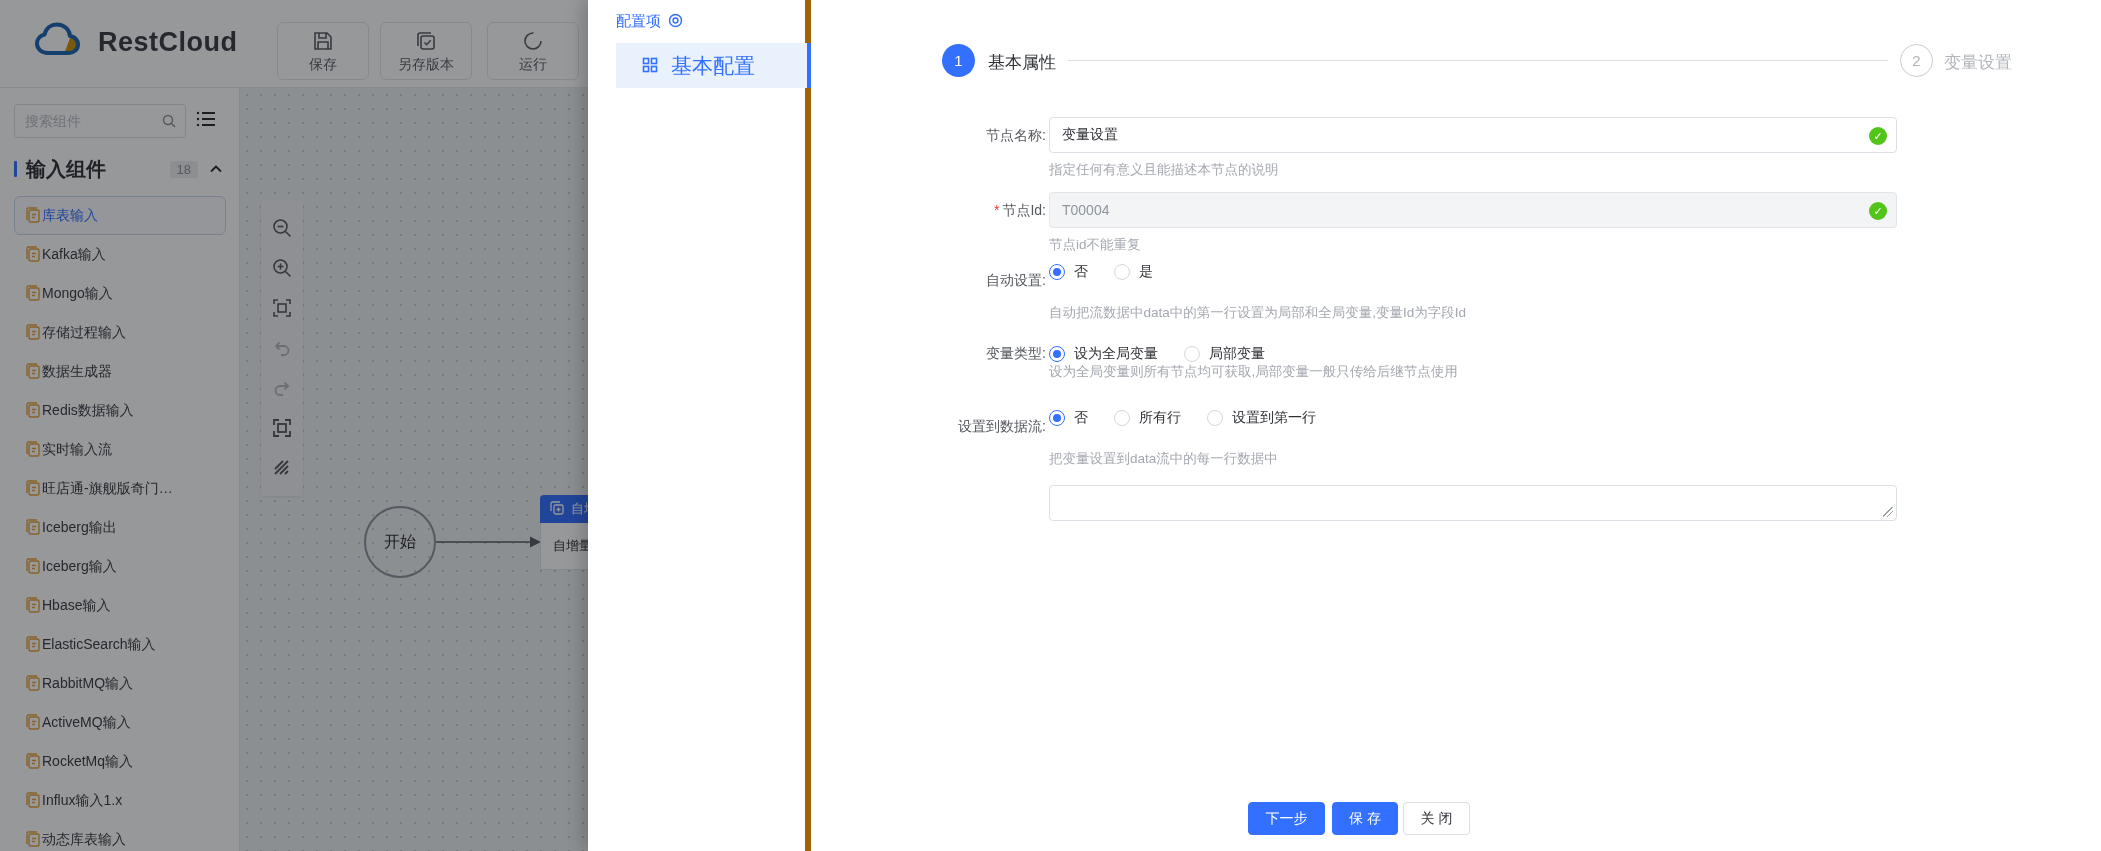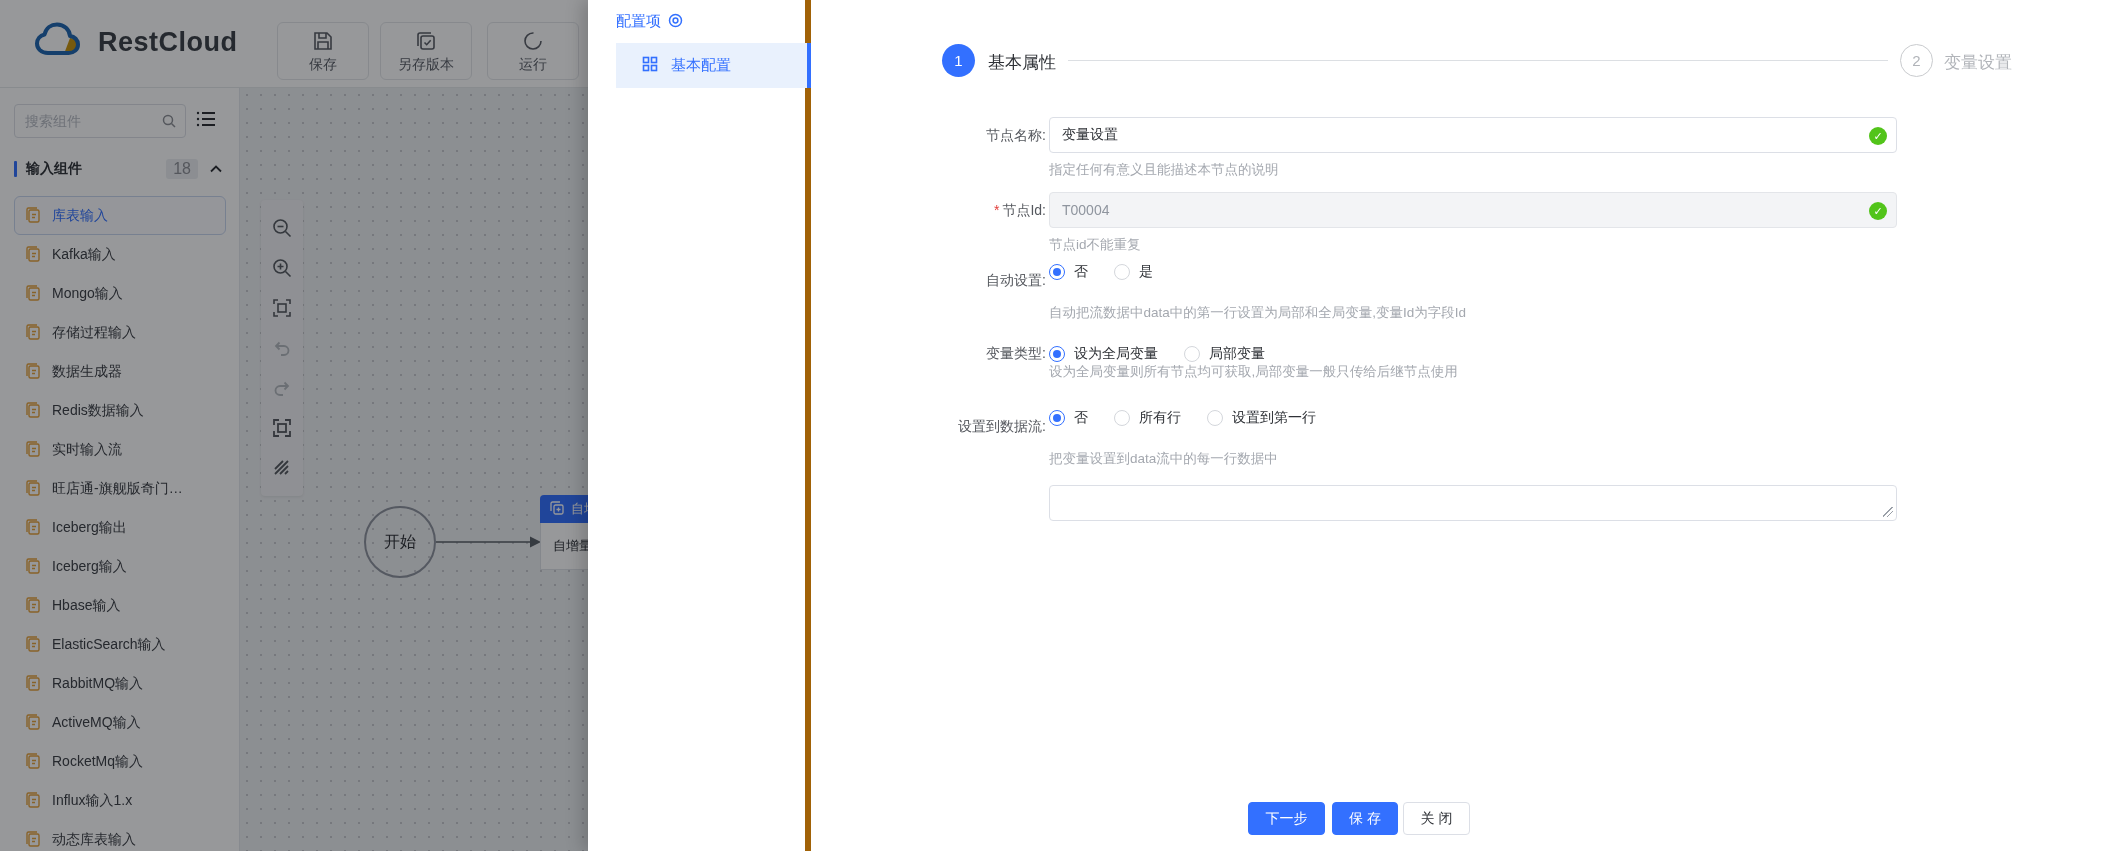--- a/index.html
+++ b/index.html
@@ -17,25 +17,25 @@
   .tool-btn svg { display:block; }
 
   .sidebar { position:absolute; left:0; top:88px; width:240px; height:763px; background:#fff; border-right:1px solid #e4e7ed; overflow:hidden; }
   .search-row { position:absolute; left:14px; top:16px; width:212px; height:34px; display:flex; align-items:center; gap:10px; }
   .search-box { position:relative; width:172px; height:34px; border:1px solid #dcdfe6; border-radius:4px; background:#fff; }
   .search-box input { width:100%; height:100%; border:0; outline:none; background:transparent; padding:0 30px 0 10px; font-size:14px; color:#303133; font-family:inherit; }
   .search-box input::placeholder { color:#b8bcc4; }
   .search-glass { position:absolute; right:8px; top:8px; }
   .section-head { position:absolute; left:0; top:66px; width:240px; height:30px; display:flex; align-items:center; padding-left:14px; }
   .blue-bar { width:3px; height:16px; background:#3370FF; margin-right:9px; border-radius:1px; }
-  .section-label { font-size:14px; font-weight:bold; color:#2f3237; flex:1; }
-  .count-badge { background:#eceef2; color:#8d9096; font-size:16px; padding:1px 7px; border-radius:3px; margin-right:12px; }
+  .section-label { font-size:20px; font-weight:bold; color:#2f3237; flex:1; }
+  .count-badge { background:#eceef2; color:#8d9096; font-size:13px; padding:1px 7px; border-radius:3px; margin-right:12px; }
   .section-chevron { margin-right:18px; display:flex; }
   .comp-list { position:absolute; left:14px; top:108px; width:212px; list-style:none; }
-  .comp-item { height:39px; display:flex; align-items:center; gap:10px; padding:0 10px; color:#3d4046; font-size:14px;
+  .comp-item { height:39px; display:flex; align-items:center; padding:0 10px; color:#3d4046; font-size:14px;
                border:1px solid transparent; border-radius:6px; cursor:pointer; white-space:nowrap; overflow:hidden;text-align:right; }
   .comp-item.selected { border-color:#c9d6ee; color:#3370FF; background:#fbfcff; }
   .comp-item svg { flex:none; }
   .comp-label { overflow:hidden; text-overflow:ellipsis; }
 
   .canvas { position:absolute; left:240px; top:88px; width:1861px; height:763px; background:#edeff1;
             background-image:radial-gradient(#c7c9cd 1px, transparent 1.2px); background-size:14px 14px; }
   .tool-palette { position:absolute; left:21px; top:112px; width:42px; padding:8px 0; background:#f1f2f4; border-radius:4px;
                   display:flex; flex-direction:column; align-items:center; box-shadow:0 1px 3px rgba(0,0,0,.08); }
   .pal-btn { width:40px; height:40px; display:flex; align-items:center; justify-content:center; cursor:pointer; color:#55595f; }
@@ -50,21 +50,21 @@
                     padding-left:12px; font-size:13px; color:#2f3237; }
 
   
   .mask { position:absolute; left:0; top:0; width:2101px; height:851px; background:rgba(8,10,14,.42); }
 
   
   .drawer { position:absolute; left:588px; top:0; width:1513px; height:851px; background:#fff; box-shadow:-6px 0 16px rgba(0,0,0,.18); }
   .drawer-nav { position:absolute; left:0; top:0; width:223px; height:851px; border-right:6px solid #a16207; }
   .nav-title { position:absolute; left:28px; top:12px; display:flex; align-items:center; gap:7px; color:#3370FF; font-size:15px; }
   .nav-item { position:absolute; left:28px; top:43px; width:195px; height:45px; background:#e9f1fd; color:#3370FF;
-              display:flex; align-items:center; gap:13px; padding-left:26px; font-size:15px; cursor:pointer; }
+              display:flex; align-items:center; gap:13px; padding-left:26px; font-size:21px; cursor:pointer; }
   .nav-item::after { content:""; position:absolute; right:0; top:0; width:4px; height:45px; background:#3370FF; }
 
   .drawer-body { position:absolute; left:223px; top:0; width:1290px; height:851px; }
   .step-circle { position:absolute; width:33px; height:33px; border-radius:50%; display:flex; align-items:center; justify-content:center; font-size:15px; }
   .step1-circle { left:131px; top:44px; background:#3370FF; color:#fff; }
   .step2-circle { left:1089px; top:44px; border:1px solid #c9cbce; color:#b1b4b9; background:#fff; }
   .step1-label { position:absolute; left:177px; top:51px; font-size:17px; font-weight:500; color:#2f3237;text-align:right; }
   .step2-label { position:absolute; left:1133px; top:51px; font-size:17px; color:#b1b4b9; }
   .step-line { position:absolute; left:257px; top:60px; width:820px; height:1px; background:#dcdfe3; }
 

